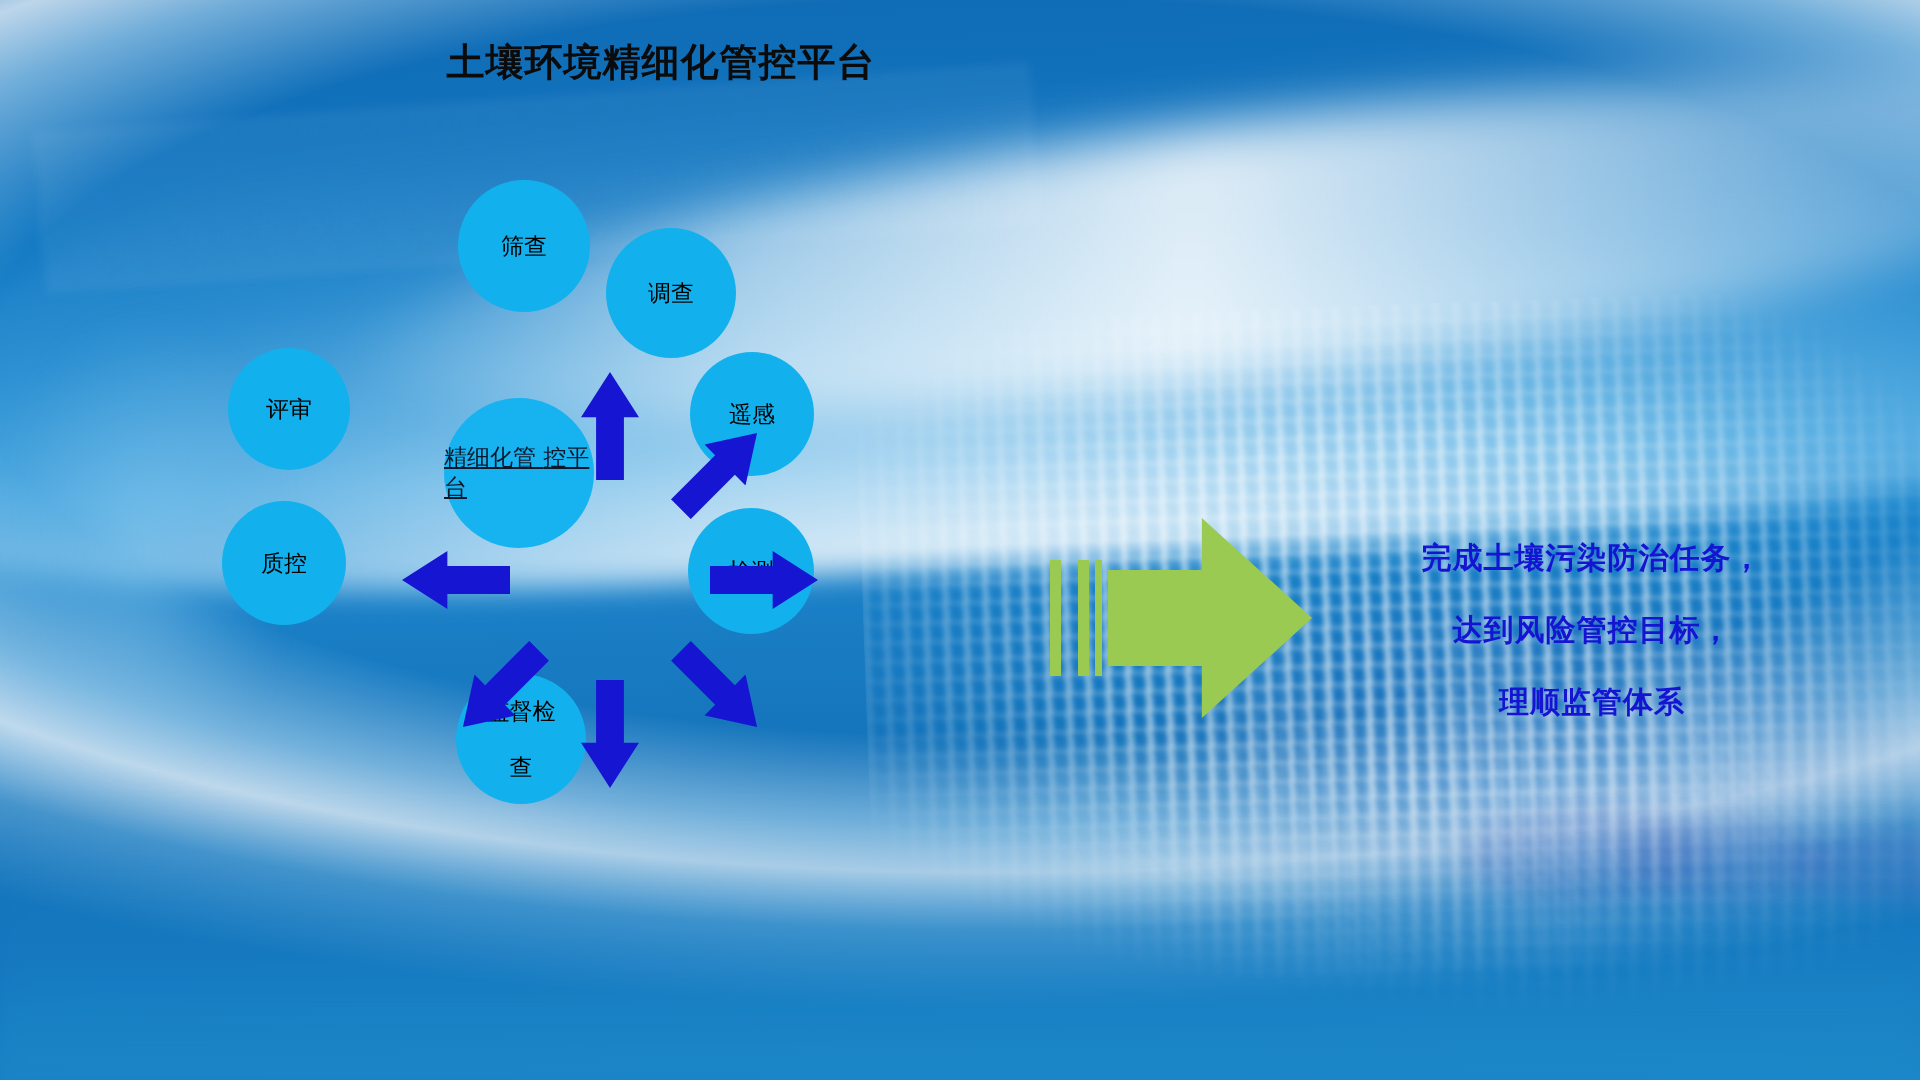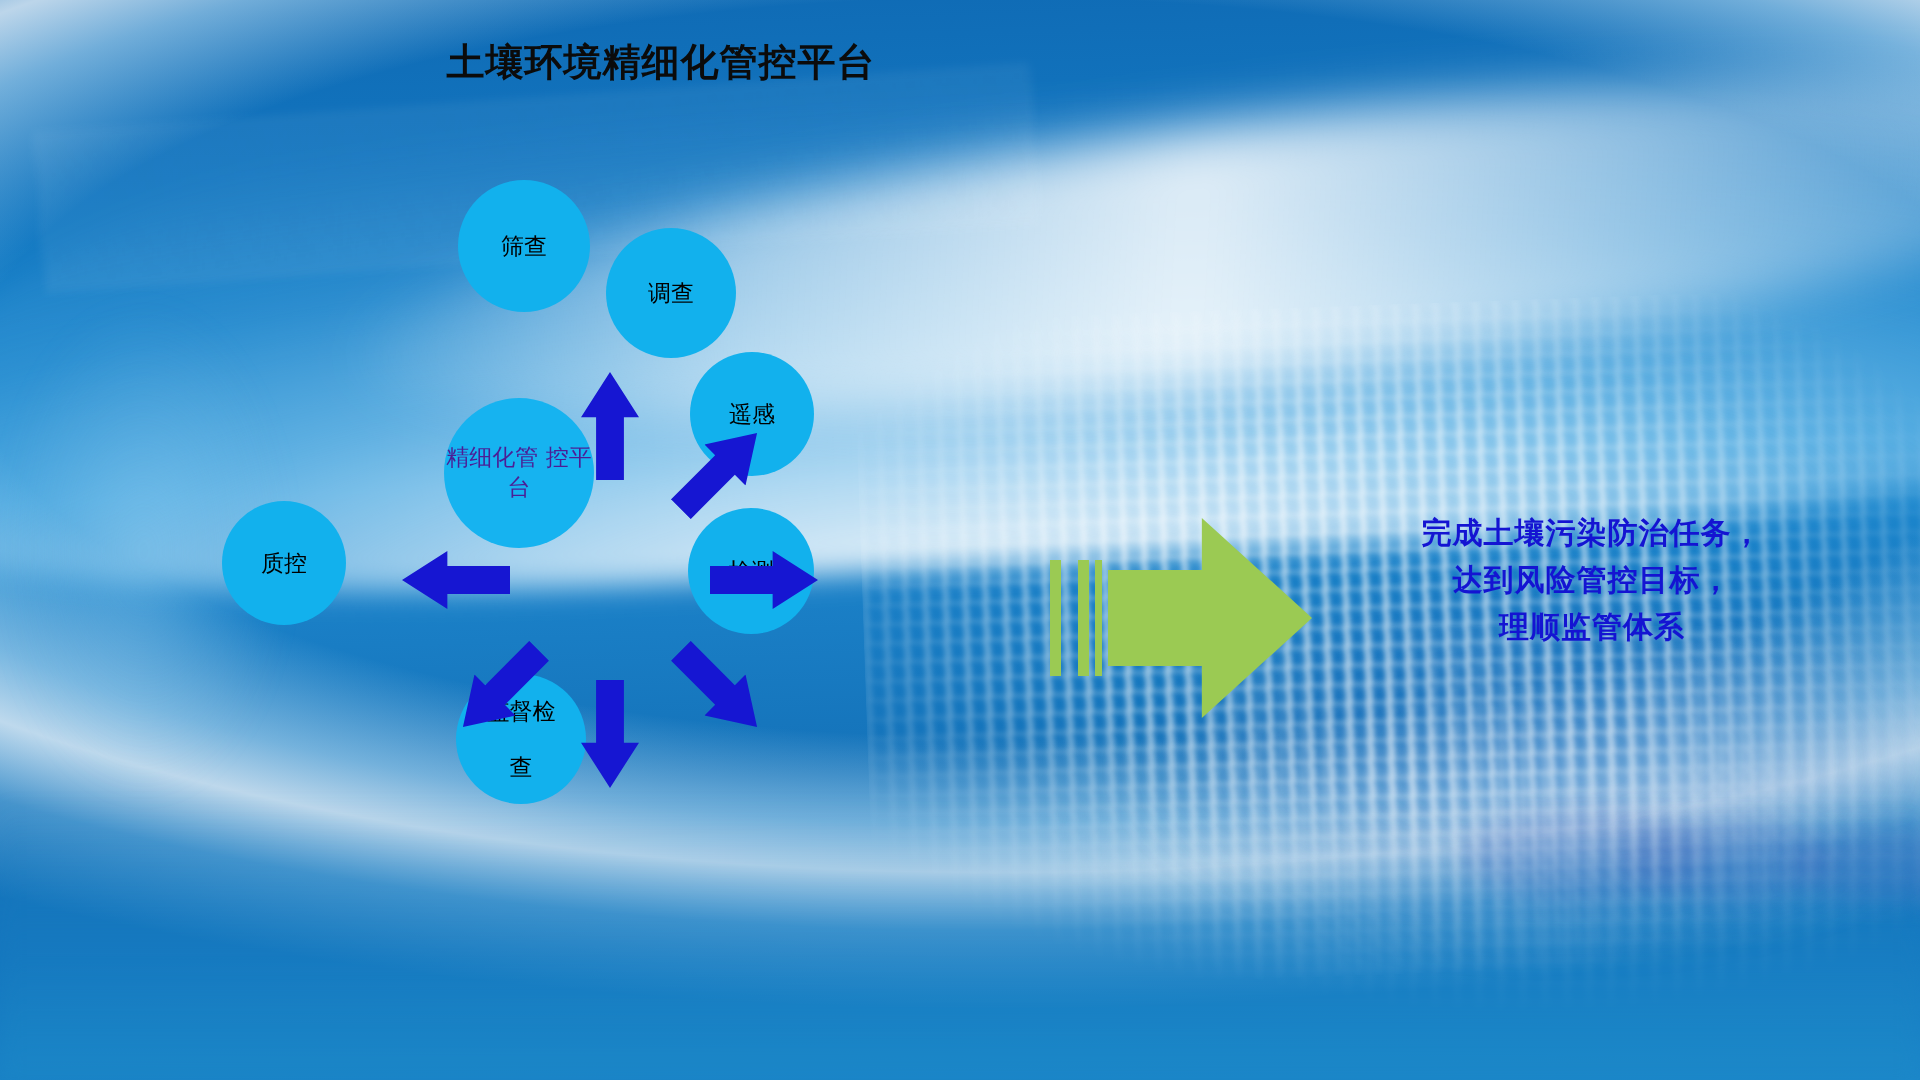--- a/index.html
+++ b/index.html
@@ -199,25 +199,26 @@
   }
   .node span { display: block; padding: 0 8px; }
 
   .hub {
     position: absolute;
     border-radius: 50%;
     background: #16b3f0;
     display: flex;
     align-items: center;
     justify-content: center;
-    text-align: center;
-    color: #4c1d95;
+    text-align: left;
+    color: #0f172a;
     font-size: 23px;
     line-height: 1.3;
     z-index: 10;
+    text-decoration: underline;
   }
 
   
   .arrow {
     position: absolute;
     left: 50%; top: 50%;
     width: 0; height: 0;
     z-index: 5;
   }
   .arrow > .shape {
@@ -259,21 +260,21 @@
     left: 262px; top: 0;
     width: 580px;
     text-align: center;
     color: #1414d2;
     font-weight: bold;
     font-size: 30px;
     line-height: 1.56;
     letter-spacing: 1px;
     font-family: "DejaVu Sans", "Liberation Sans", sans-serif;
   }
-  .outcome-text div { white-space: nowrap; }
+  .outcome-text div { white-space: nowrap; margin-top: 25px; }
 </style>
 </head>
 <body>
 
 <div id="slide">
 
   <div class="bg-base"></div>
   <div class="bg-limb"></div>
   <div class="bg-limb2"></div>
   <div class="bg-streaks"></div>
@@ -345,20 +346,23 @@
         <span>监督检</span><br>
         <span>查</span>
       </span>
     </div>
 
 
     <div class="node" style="left:-28px;top:321px;width:124px;height:124px;">
       <span>质控</span>
     </div>
 
+    <div class="node" style="left:-22px;top:168px;width:122px;height:122px;">
+      <span>评审</span>
+    </div>
 
   </div>
 
   <div id="outcome">
     <div class="gbar b1"></div>
     <div class="gbar b2"></div>
     <div class="gbar b3"></div>
     <div class="garrow"></div>
     <div class="outcome-text">
       <div>完成土壤污染防治任务，</div>

